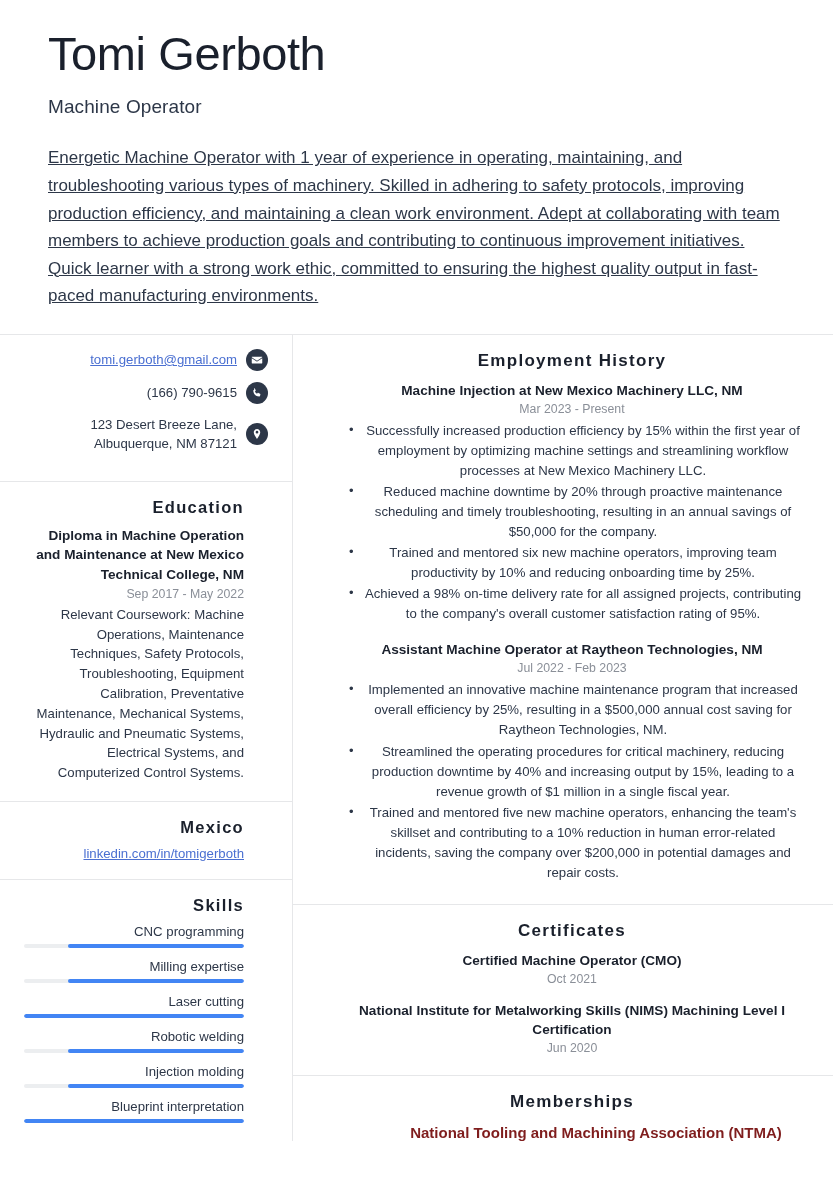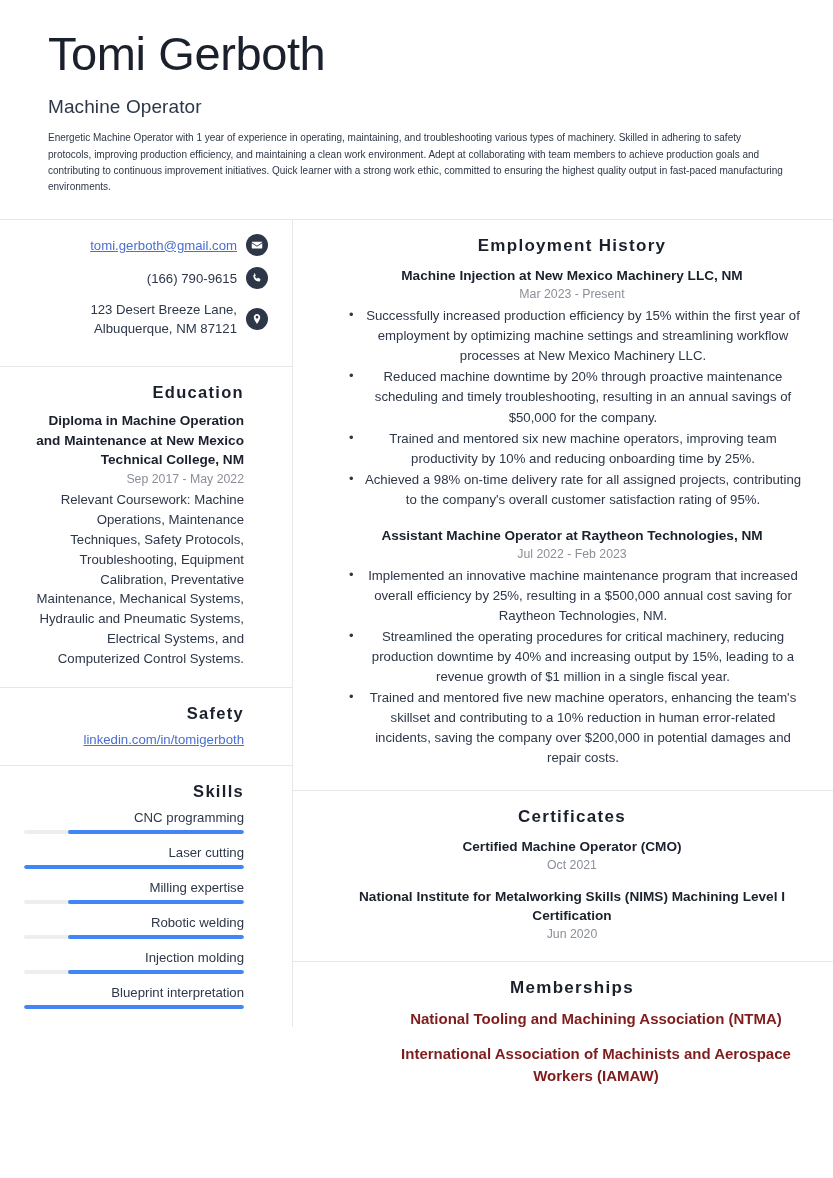--- a/index.html
+++ b/index.html
@@ -29,26 +29,27 @@
     line-height: 1.18;
   }
   .job-title {
     font-size: 19px;
     font-weight: 400;
     color: #2d3748;
     margin-top: 15px;
     letter-spacing: 0.1px;
   }
   .summary {
-    margin-top: 12px;
-    font-size: 10px;
+    margin-top: 26px;
+    font-size: 17px;
     line-height: 1.62;
     color: #2d3748;
     max-width: 740px;
     text-align: left;
+    text-decoration: underline;
   }
 
   
   .body-wrap {
     display: flex;
     align-items: flex-start;
     margin-top: 24px;
     border-top: 1px solid #e6e7e9;
   }
   .col-left {
@@ -268,43 +269,43 @@
       </div>
 
       <div class="side-block">
         <div class="side-heading">Education</div>
         <div class="edu-degree">Diploma in Machine Operation and Maintenance at New Mexico Technical College, NM</div>
         <div class="edu-date">Sep 2017 - May 2022</div>
         <div class="edu-desc">Relevant Coursework: Machine Operations, Maintenance Techniques, Safety Protocols, Troubleshooting, Equipment Calibration, Preventative Maintenance, Mechanical Systems, Hydraulic and Pneumatic Systems, Electrical Systems, and Computerized Control Systems.</div>
       </div>
 
       <div class="side-block">
-        <div class="side-heading">Safety</div>
+        <div class="side-heading">Mexico</div>
         <a class="link-item" href="#">linkedin.com/in/tomigerboth</a>
       </div>
 
       <div class="side-block no-border">
         <div class="side-heading">Skills</div>
 
         <div class="skill">
           <div class="skill-name">CNC programming</div>
           <div class="skill-track">
             <div class="skill-fill" style="width:80%"></div>
           </div>
         </div>
         <div class="skill">
+          <div class="skill-name">Milling expertise</div>
+          <div class="skill-track">
+            <div class="skill-fill" style="width:80%"></div>
+          </div>
+        </div>
+        <div class="skill">
           <div class="skill-name">Laser cutting</div>
           <div class="skill-track">
             <div class="skill-fill" style="width:100%"></div>
-          </div>
-        </div>
-        <div class="skill">
-          <div class="skill-name">Milling expertise</div>
-          <div class="skill-track">
-            <div class="skill-fill" style="width:80%"></div>
           </div>
         </div>
         <div class="skill">
           <div class="skill-name">Robotic welding</div>
           <div class="skill-track">
             <div class="skill-fill" style="width:80%"></div>
           </div>
         </div>
         <div class="skill">
           <div class="skill-name">Injection molding</div>

